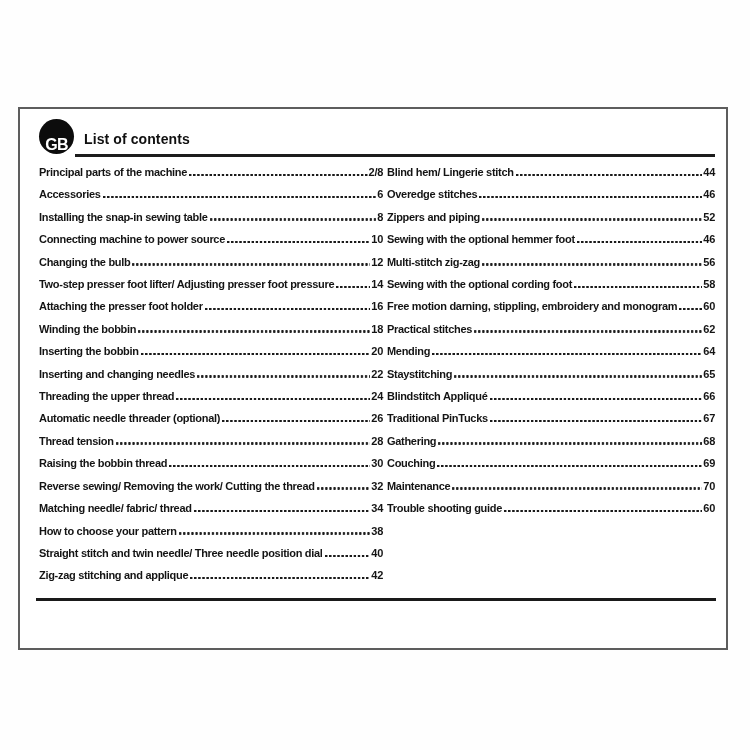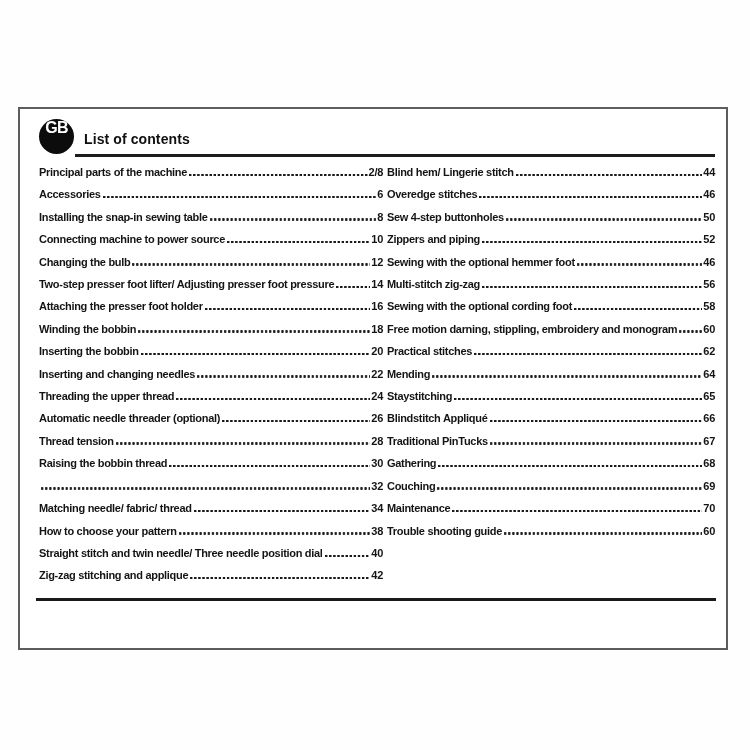--- a/index.html
+++ b/index.html
@@ -21,21 +21,21 @@
     background: #ffffff;
     border: 2px solid #5d5d5d;
   }
   
   .header { position: absolute; left: 0; top: 0; right: 0; height: 50px; }
   .badge {
     position: absolute; left: 19px; top: 10px;
     width: 35px; height: 35px;
     border-radius: 50%;
     background: #0c0c0c;
-    display: flex; align-items: flex-start; justify-content: center;
+    display: flex; align-items: flex-end; justify-content: center;
   }
   .badge span {
     color: #ffffff;
     font-weight: bold;
     font-size: 16px;
     letter-spacing: -0.8px;
     transform: translateY(-0.5px);
   }
   .title {
     position: absolute; left: 64px; top: 22px;
@@ -183,20 +183,21 @@
             <span class="toc-page">28</span>
           </div>
 
           <div class="toc-row">
             <span class="toc-label">Raising the bobbin thread</span>
             <span class="toc-leader"></span>
             <span class="toc-page">30</span>
           </div>
 
           <div class="toc-row">
+            <span class="toc-label">Reverse sewing/ Removing the work/ Cutting the thread</span>
             <span class="toc-leader"></span>
             <span class="toc-page">32</span>
           </div>
 
           <div class="toc-row">
             <span class="toc-label">Matching needle/ fabric/ thread</span>
             <span class="toc-leader"></span>
             <span class="toc-page">34</span>
           </div>
 
@@ -226,25 +227,20 @@
             <span class="toc-page">44</span>
           </div>
 
           <div class="toc-row">
             <span class="toc-label">Overedge stitches</span>
             <span class="toc-leader"></span>
             <span class="toc-page">46</span>
           </div>
 
 
-          <div class="toc-row">
-            <span class="toc-label">Sew 4-step buttonholes</span>
-            <span class="toc-leader"></span>
-            <span class="toc-page">50</span>
-          </div>
 
           <div class="toc-row">
             <span class="toc-label">Zippers and piping</span>
             <span class="toc-leader"></span>
             <span class="toc-page">52</span>
           </div>
 
           <div class="toc-row">
             <span class="toc-label">Sewing with the optional hemmer foot</span>
             <span class="toc-leader"></span>

